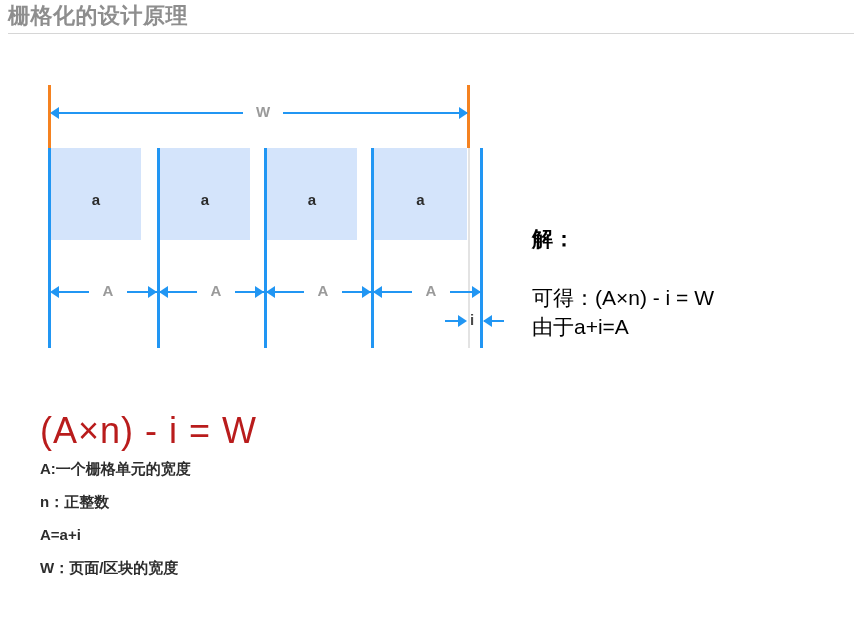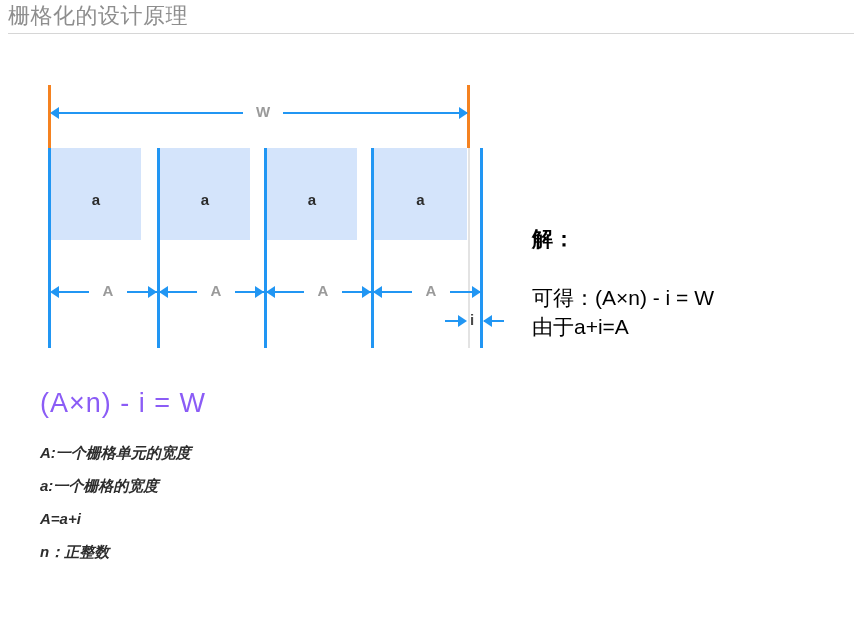--- a/index.html
+++ b/index.html
@@ -15,21 +15,21 @@
     overflow: hidden;
   }
 
   
   #page-title {
     position: absolute;
     left: 8px;
     top: 1px;
     font-size: 22px;
     color: #8e8e8e;
-    font-weight: 400;
+    font-weight: 700;
     letter-spacing: 0.5px;
     white-space: nowrap;
   }
   #title-divider {
     position: absolute;
     left: 8px;
     top: 33px;
     width: 846px;
     height: 1px;
     background: #d6d6d6;
@@ -117,29 +117,29 @@
   }
 
   
   #formula-block {
     position: absolute;
     left: 40px;
     top: 382px;
     width: 430px;
   }
   #main-formula {
-    font-size: 27px;
-    color: #8b5cf6;
+    font-size: 36px;
+    color: #b91c1c;
     letter-spacing: 1px;
     line-height: 42px;
     white-space: nowrap;
+    margin-top: 28px;
   }
   #legend-list {
-    margin-top: 20px;
-    font-style: italic;
+    margin-top: 8px;
   }
   .legend-item {
     font-size: 15px;
     font-weight: bold;
     color: #2d2d2d;
     line-height: 17px;
     margin-bottom: 16px;
     white-space: nowrap;
   }
 </style>
@@ -214,17 +214,17 @@
 <div id="solution">
   <div class="sol-head">解：</div>
   <div class="sol-line">可得：(A×n) - i = W</div>
   <div class="sol-line">由于a+i=A</div>
 </div>
 
 <div id="formula-block">
   <div id="main-formula">(A×n) - i = W</div>
   <div id="legend-list">
     <div class="legend-item">A:一个栅格单元的宽度</div>
-    <div class="legend-item">a:一个栅格的宽度</div>
+    <div class="legend-item">n：正整数</div>
     <div class="legend-item">A=a+i</div>
-    <div class="legend-item">n：正整数</div>
+    <div class="legend-item">W：页面/区块的宽度</div>
   </div>
 </div>
 
 </body></html>

